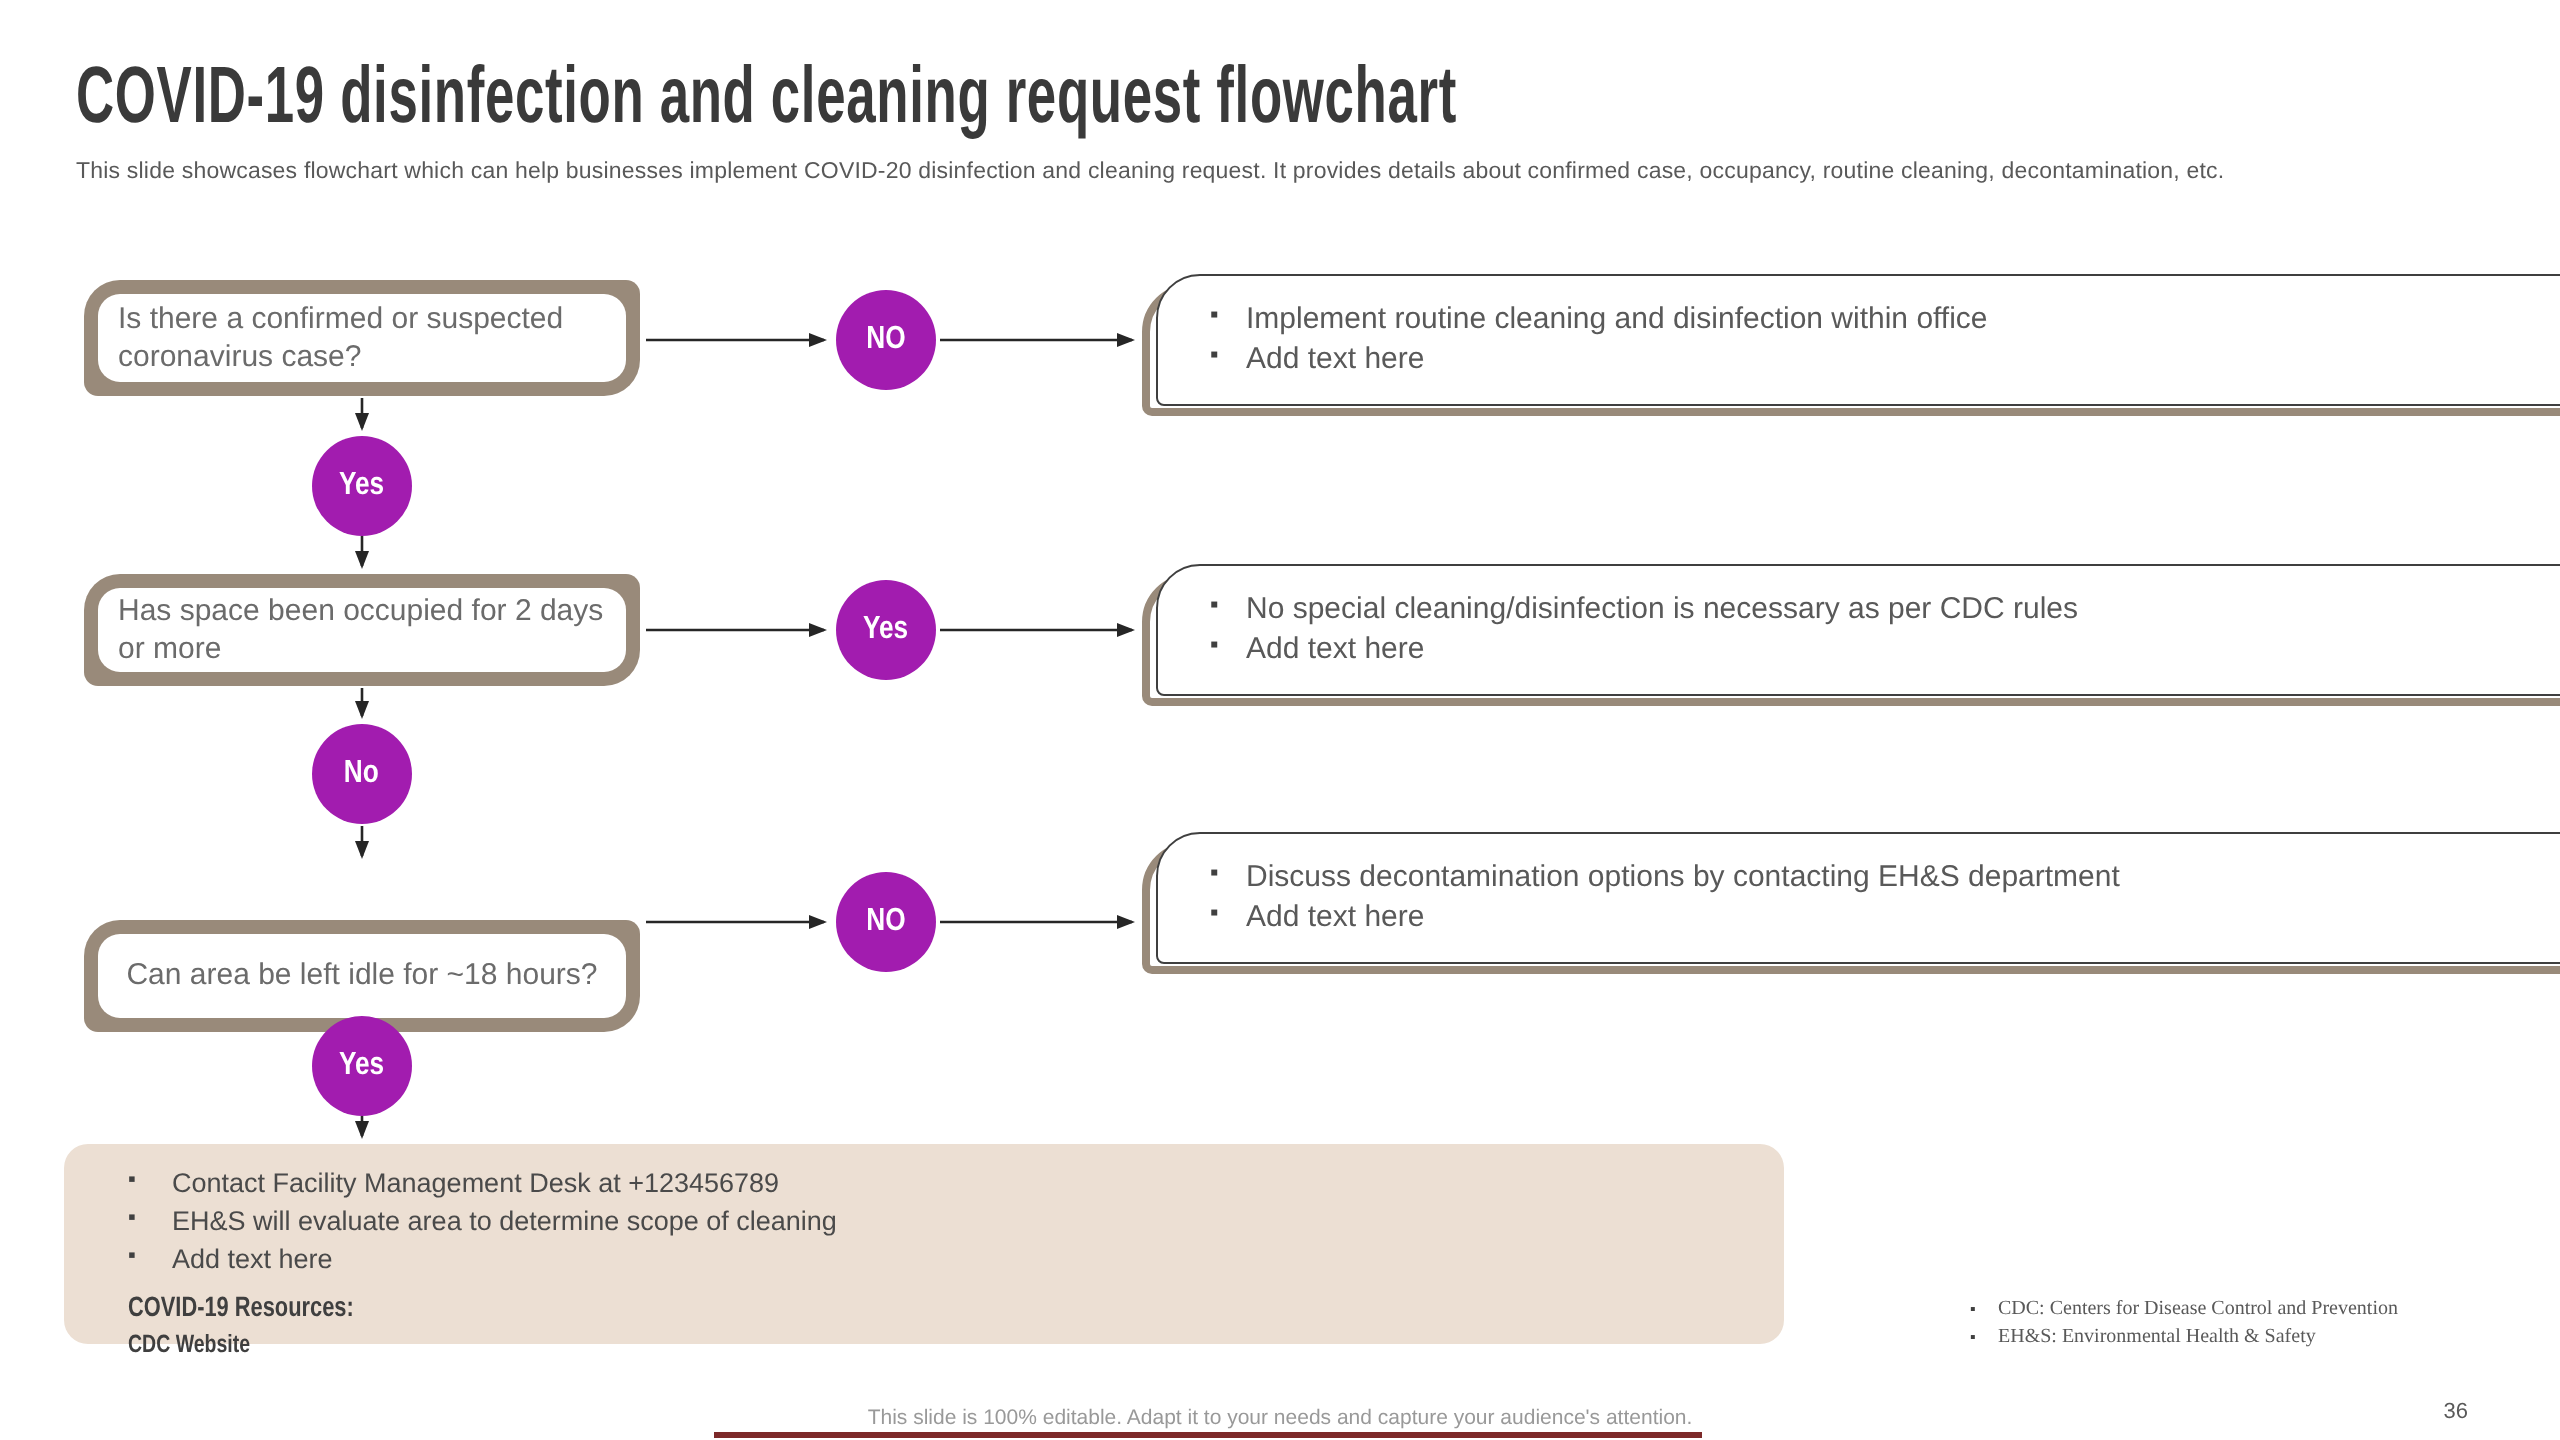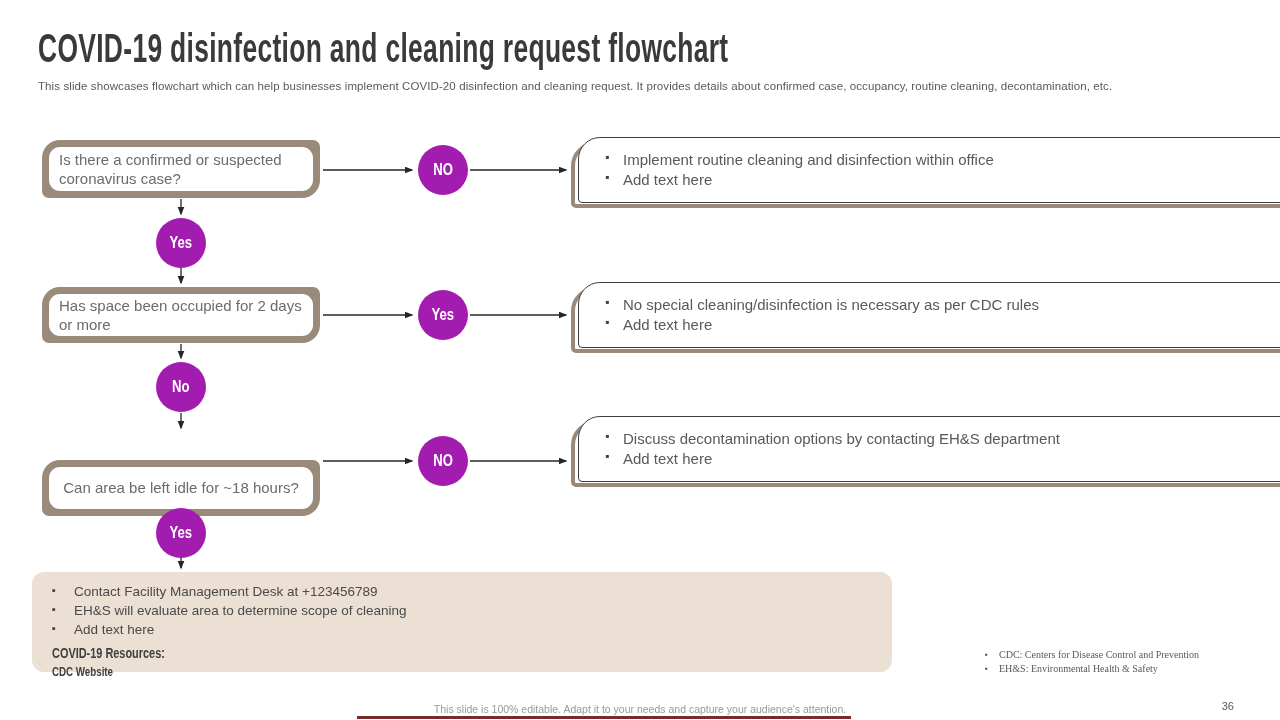--- a/index.html
+++ b/index.html
@@ -130,21 +130,21 @@
   }
   
   .final-box {
     position: absolute;
     left: 32px;
     top: 572px;
     width: 860px;
     height: 100px;
     background: #ecdfd3;
     border-radius: 12px;
-    padding: 12px 20px 8px 20px;
+    padding: 12px 20px 8px 32px;
   }
   .final-box ul.bullets li {
     font-size: 13.5px;
     color: #4a4a4a;
     padding-left: 22px;
     line-height: 1.2;
     margin-bottom: 3px;
   }
   .final-box ul.bullets li::before { font-size: 11px; top: 0; }
   .resources-heading {

